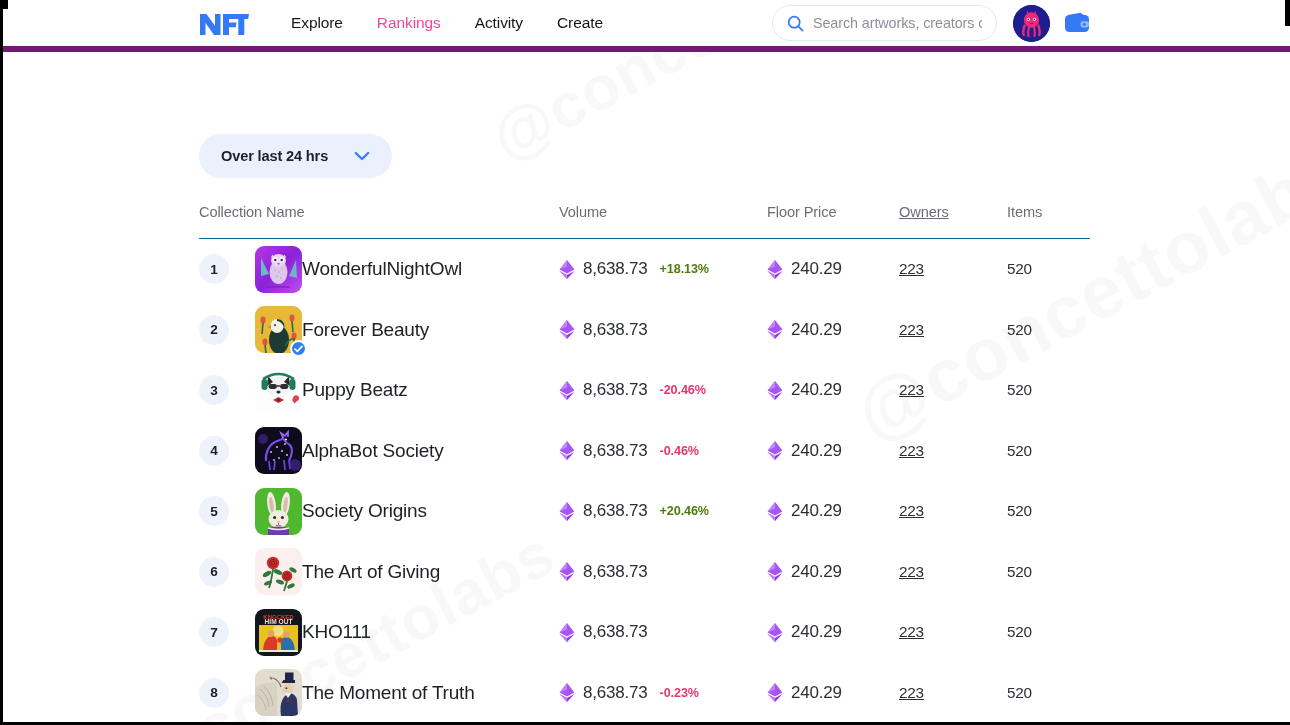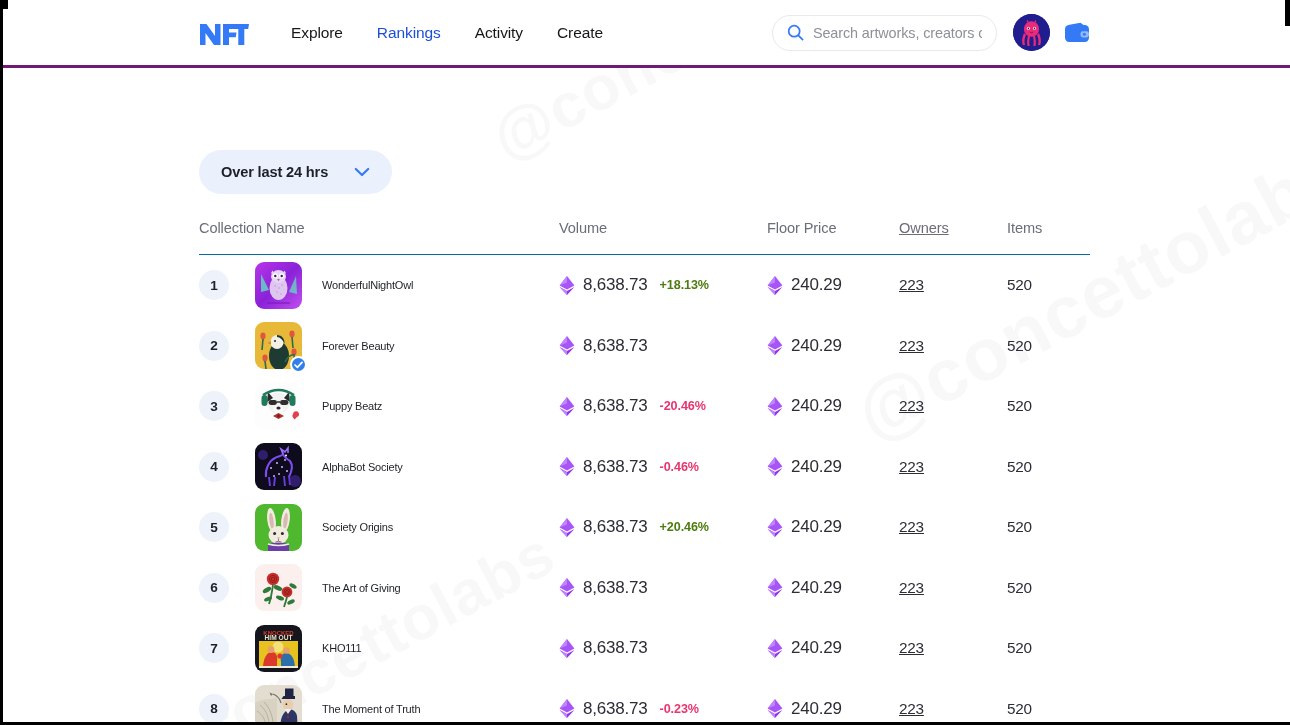--- a/index.html
+++ b/index.html
@@ -56,43 +56,43 @@
   }
   .frame-left-strip {
     position: absolute; left: 0; top: 0;
     width: 3px; height: 725px; background: #000; z-index: 59;
   }
 
   
   .header {
     position: relative;
     z-index: 10;
-    height: 68px;
+    height: 52px;
     background: #fff;
-    border-bottom: 3px solid #701a75;
+    border-bottom: 6px solid #701a75;
     display: flex;
     align-items: center;
     padding: 0 200px 0 199px;
   }
   .logo {
     display: flex; align-items: center;
     margin-right: 42px;
     cursor: pointer;
   }
   .logo svg { display: block; }
 
   .nav { display: flex; align-items: center; gap: 34px; }
   .nav-item {
     font-size: 15.5px;
     color: #16171a;
     letter-spacing: -0.1px;
     cursor: pointer;
     white-space: nowrap;
   }
-  .nav-item.active { color: #1d4ed8; text-align: right; }
+  .nav-item.active { color: #ec4899; text-align: right; }
 
   .search-wrap {
     margin-left: 169px;
     width: 330px;
     height: 36px;
     border: 1px solid #e8e9ed;
     border-radius: 18px;
     display: flex;
     align-items: center;
     padding: 0 14px;
@@ -234,22 +234,21 @@
   .verified {
     position: absolute;
     right: -5px; bottom: -4px;
     width: 17px; height: 17px;
     border-radius: 50%;
     background: #2f80ed;
     border: 2px solid #fff;
     display: flex; align-items: center; justify-content: center;
   }
   .coll-name {
-    margin-left: 20px;
-    font-size: 11px;
+    font-size: 19px;
     color: #1d2026;
     letter-spacing: -0.2px;
     white-space: nowrap;
   }
 
   .cell-volume { display: flex; align-items: center; }
   .eth { flex: 0 0 auto; display: flex; margin-right: 8px; }
   .num {
     font-size: 17px;
     color: #2b2e36;

